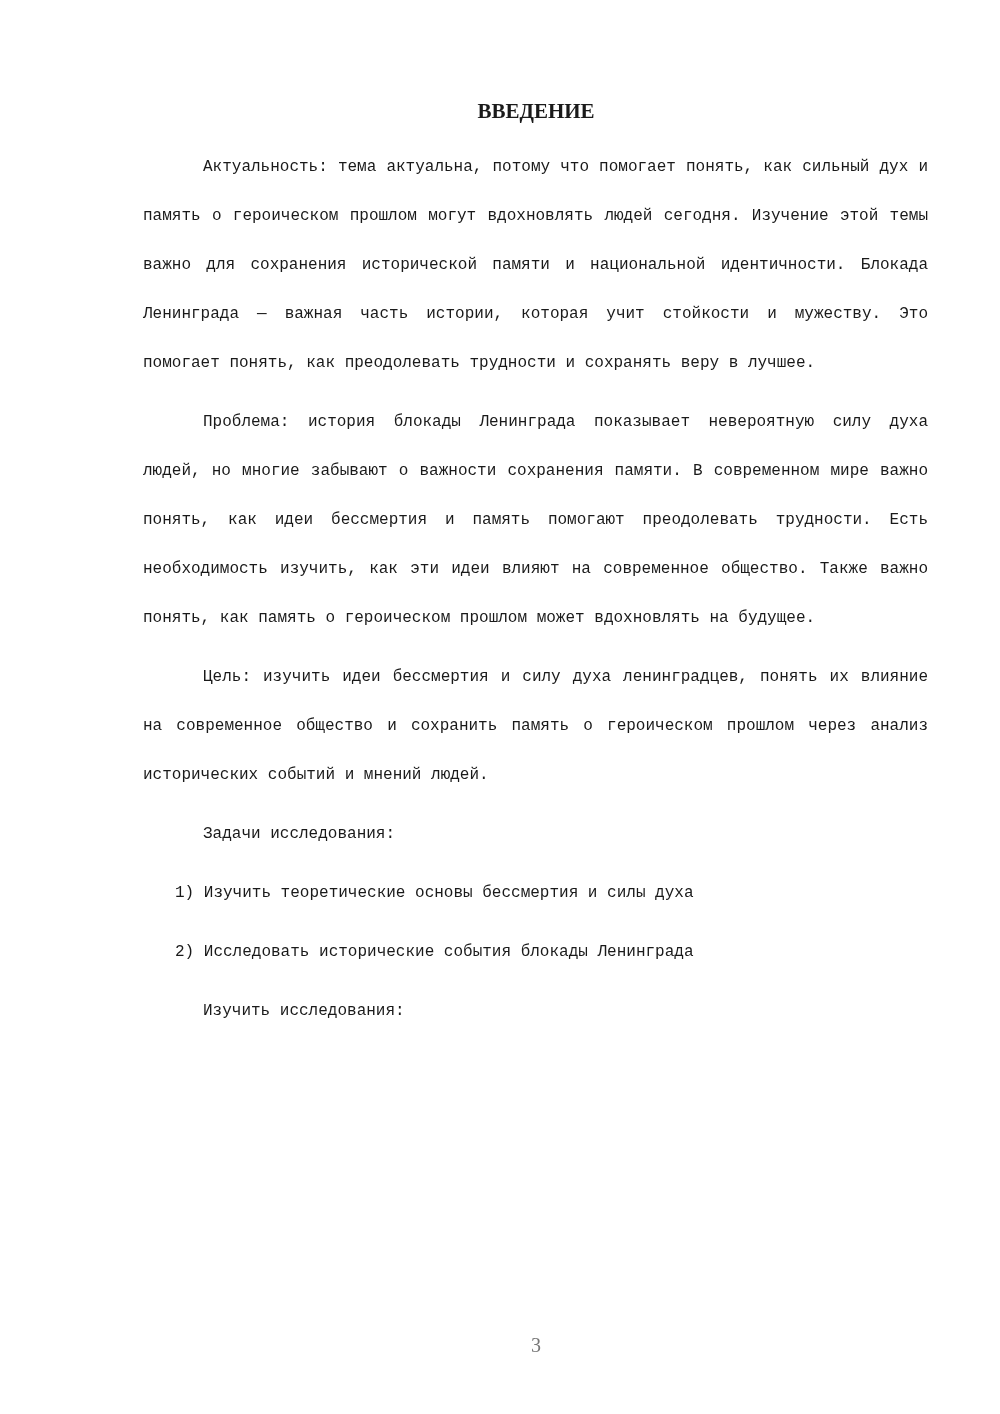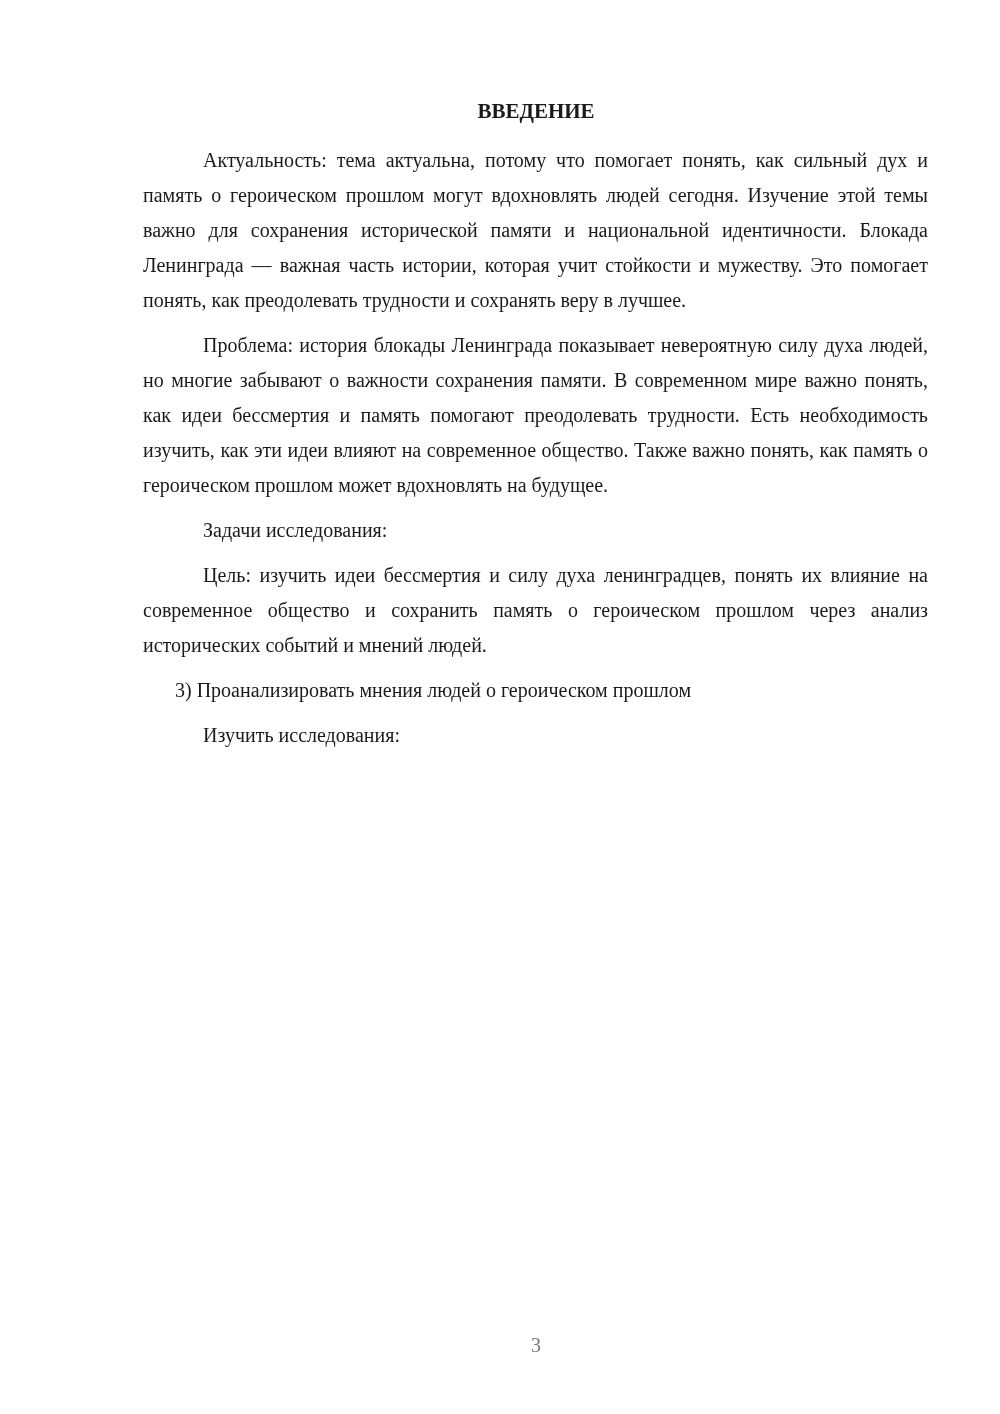--- a/index.html
+++ b/index.html
@@ -2,38 +2,39 @@
 <html><head>
 <meta charset="utf-8">
 <style>
   html, body { margin: 0; padding: 0; background: #ffffff; }
   body { width: 1000px; height: 1414px; position: relative; overflow: hidden;
          font-family: "Liberation Serif", "DejaVu Serif", serif; color: #1a1a1a; }
   .page { position: absolute; left: 0; top: 0; width: 1000px; height: 1414px; background: #fff; border-radius: 28px; }
   .title { position: absolute; top: 97px; left: 0; width: 1072px; text-align: center;
            font-weight: bold; font-size: 21px; line-height: 28px; }
   .content { position: absolute; left: 143px; top: 143px; width: 785px;
-             font-size: 20px; line-height: 35px; }
+             font-size: 16px; line-height: 49px; font-family: Liberation Mono, monospace; }
   .para { text-align: justify; text-indent: 60px; margin: 0 0 10px 0; }
   .para.short { margin-bottom: 10px; }
   .task { margin: 0 0 10px 0; padding-left: 32px; }
   .pagenum { position: absolute; top: 1334px; left: 0; width: 1072px; text-align: center;
              font-size: 20px; color: #777; }
 </style>
 </head>
 <body>
 
 <div class="page">
   <div class="title">ВВЕДЕНИЕ</div>
 
   <div class="content">
     <p class="para">Актуальность: тема актуальна, потому что помогает понять, как сильный дух и память о героическом прошлом могут вдохновлять людей сегодня. Изучение этой темы важно для сохранения исторической памяти и национальной идентичности. Блокада Ленинграда — важная часть истории, которая учит стойкости и мужеству. Это помогает понять, как преодолевать трудности и сохранять веру в лучшее.</p>
     <p class="para">Проблема: история блокады Ленинграда показывает невероятную силу духа людей, но многие забывают о важности сохранения памяти. В современном мире важно понять, как идеи бессмертия и память помогают преодолевать трудности. Есть необходимость изучить, как эти идеи влияют на современное общество. Также важно понять, как память о героическом прошлом может вдохновлять на будущее.</p>
+    <p class="para">Цель: изучить идеи бессмертия и силу духа ленинградцев, понять их влияние на современное общество и сохранить память о героическом прошлом через анализ исторических событий и мнений людей.</p>
     <p class="para short">Задачи исследования:</p>
-    <p class="para">Цель: изучить идеи бессмертия и силу духа ленинградцев, понять их влияние на современное общество и сохранить память о героическом прошлом через анализ исторических событий и мнений людей.</p>
     <div>
-      <p class="task">3) Проанализировать мнения людей о героическом прошлом</p>
+      <p class="task">1) Изучить теоретические основы бессмертия и силы духа</p>
+      <p class="task">2) Исследовать исторические события блокады Ленинграда</p>
     </div>
     <p class="para">Изучить исследования:</p>
   </div>
 
   <div class="pagenum">3</div>
 </div>
 
 </body></html>

